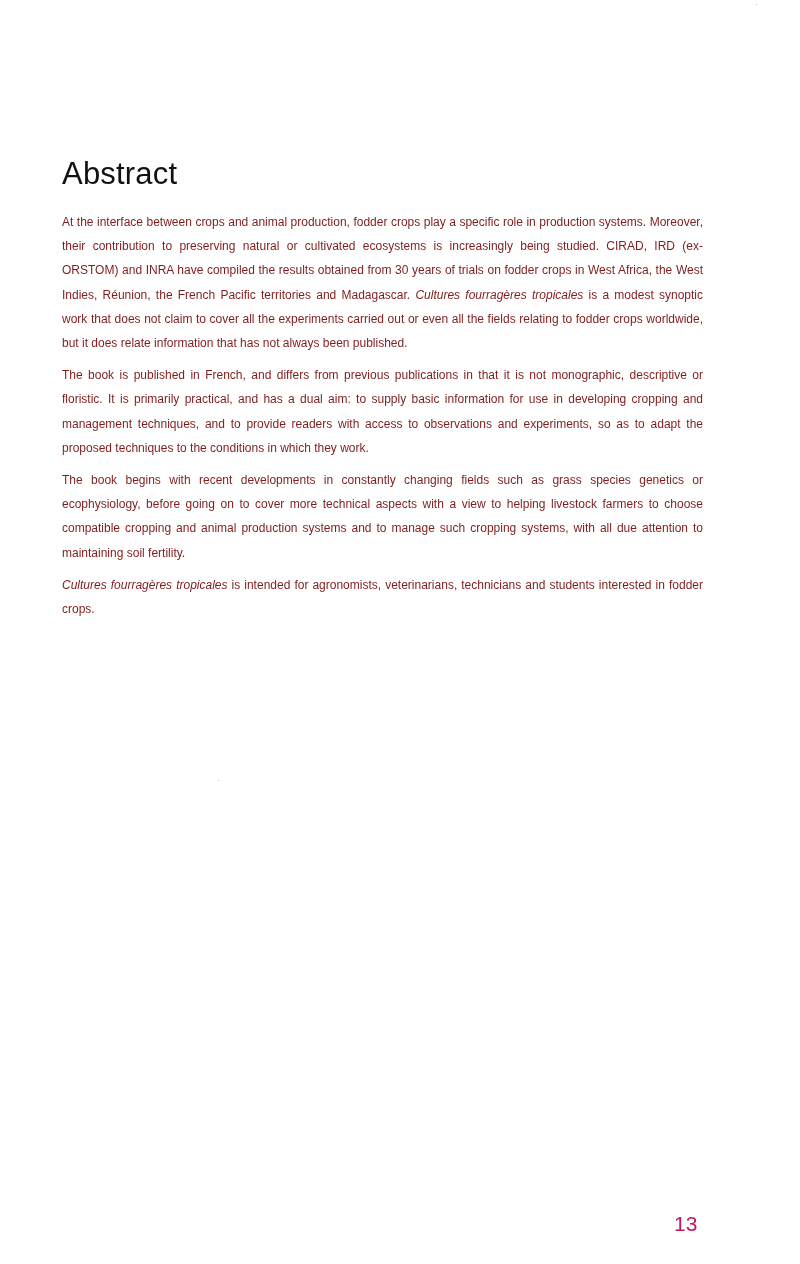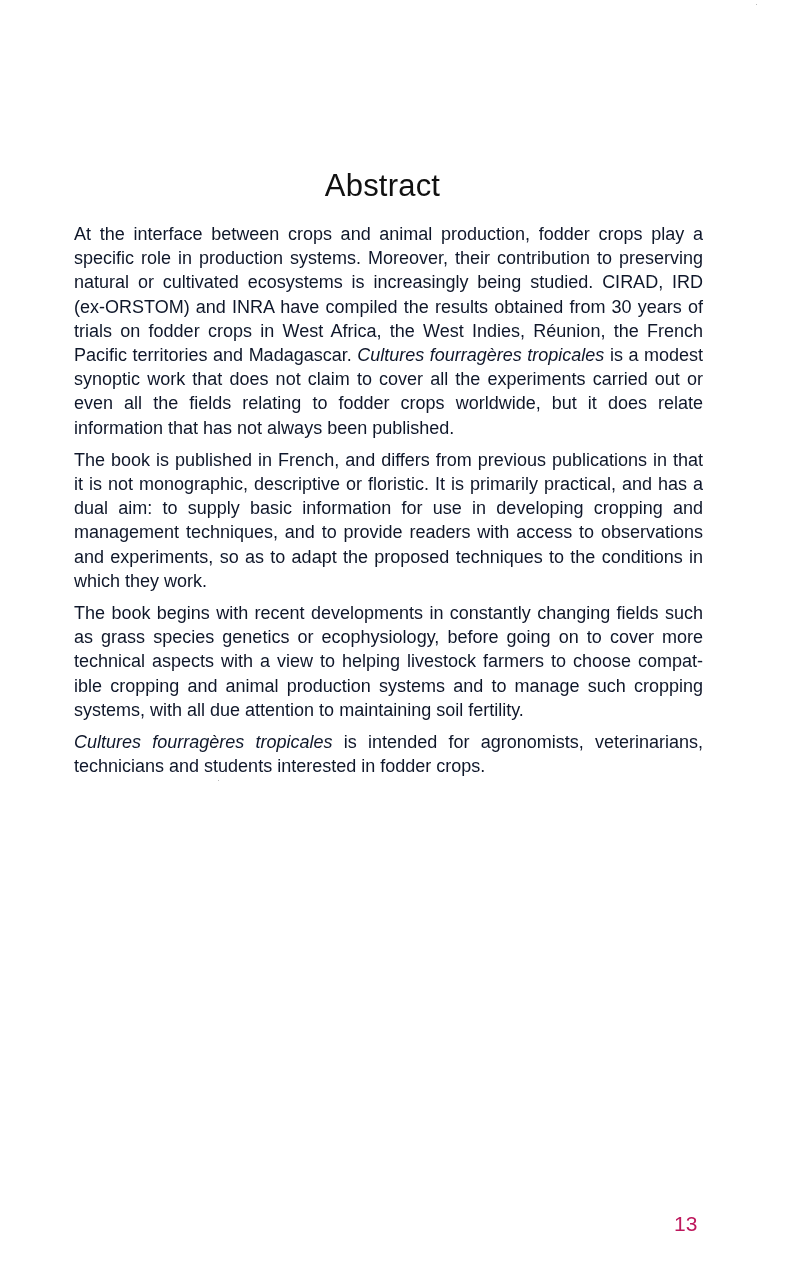--- a/index.html
+++ b/index.html
@@ -18,32 +18,31 @@
     .page {
       position: absolute;
       left: 62px;
       top: 148px;
       width: 641px;
     }
     .heading {
       font-size: 31px;
       font-weight: normal;
       letter-spacing: 0.2px;
-      margin: 16px 0 14px 0;
+      margin: 4px 0 14px 0;
       line-height: 44px;
       color: #111;
-      text-align: center;
     }
     .para {
-      font-size: 18px;
+      font-size: 12px;
       line-height: 24.2px;
       text-align: justify;
-      margin: 0 0 8px 12px;
+      margin: 0 0 8px 0;
       hyphens: manual;
-      color: #0f172a;
+      color: #7f1d1d;
     }
     .para em {
       font-style: italic;
     }
     .page-number {
       position: absolute;
       left: 674px;
       top: 1212px;
       font-size: 21px;
       color: #be185d;

